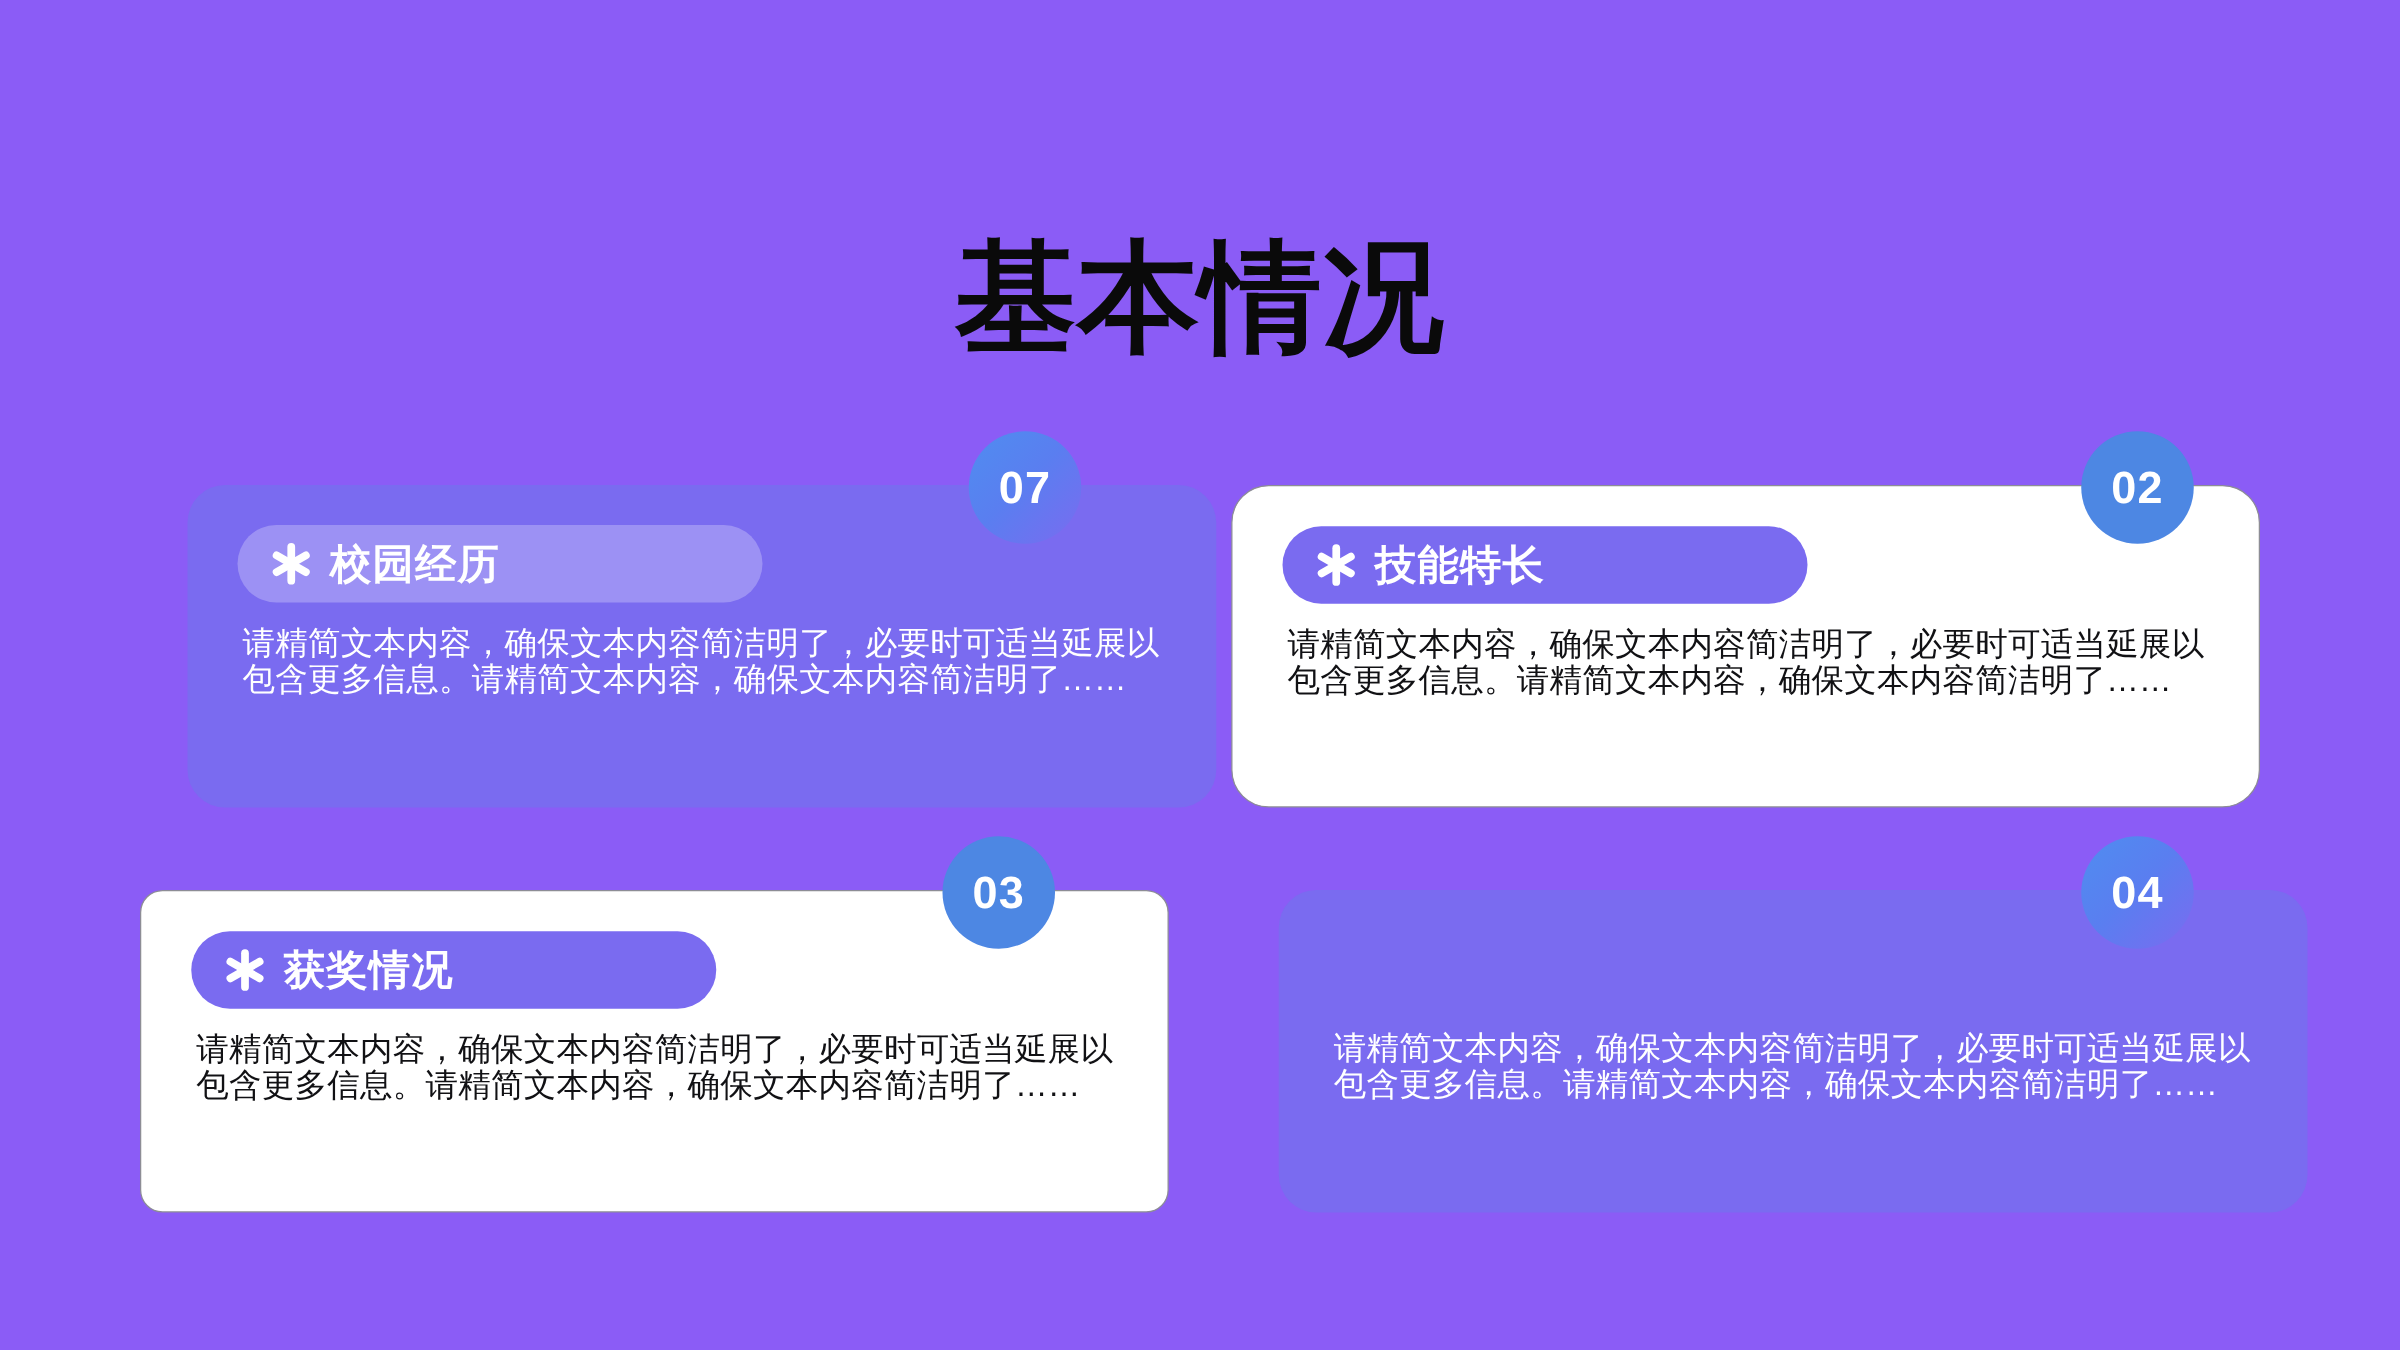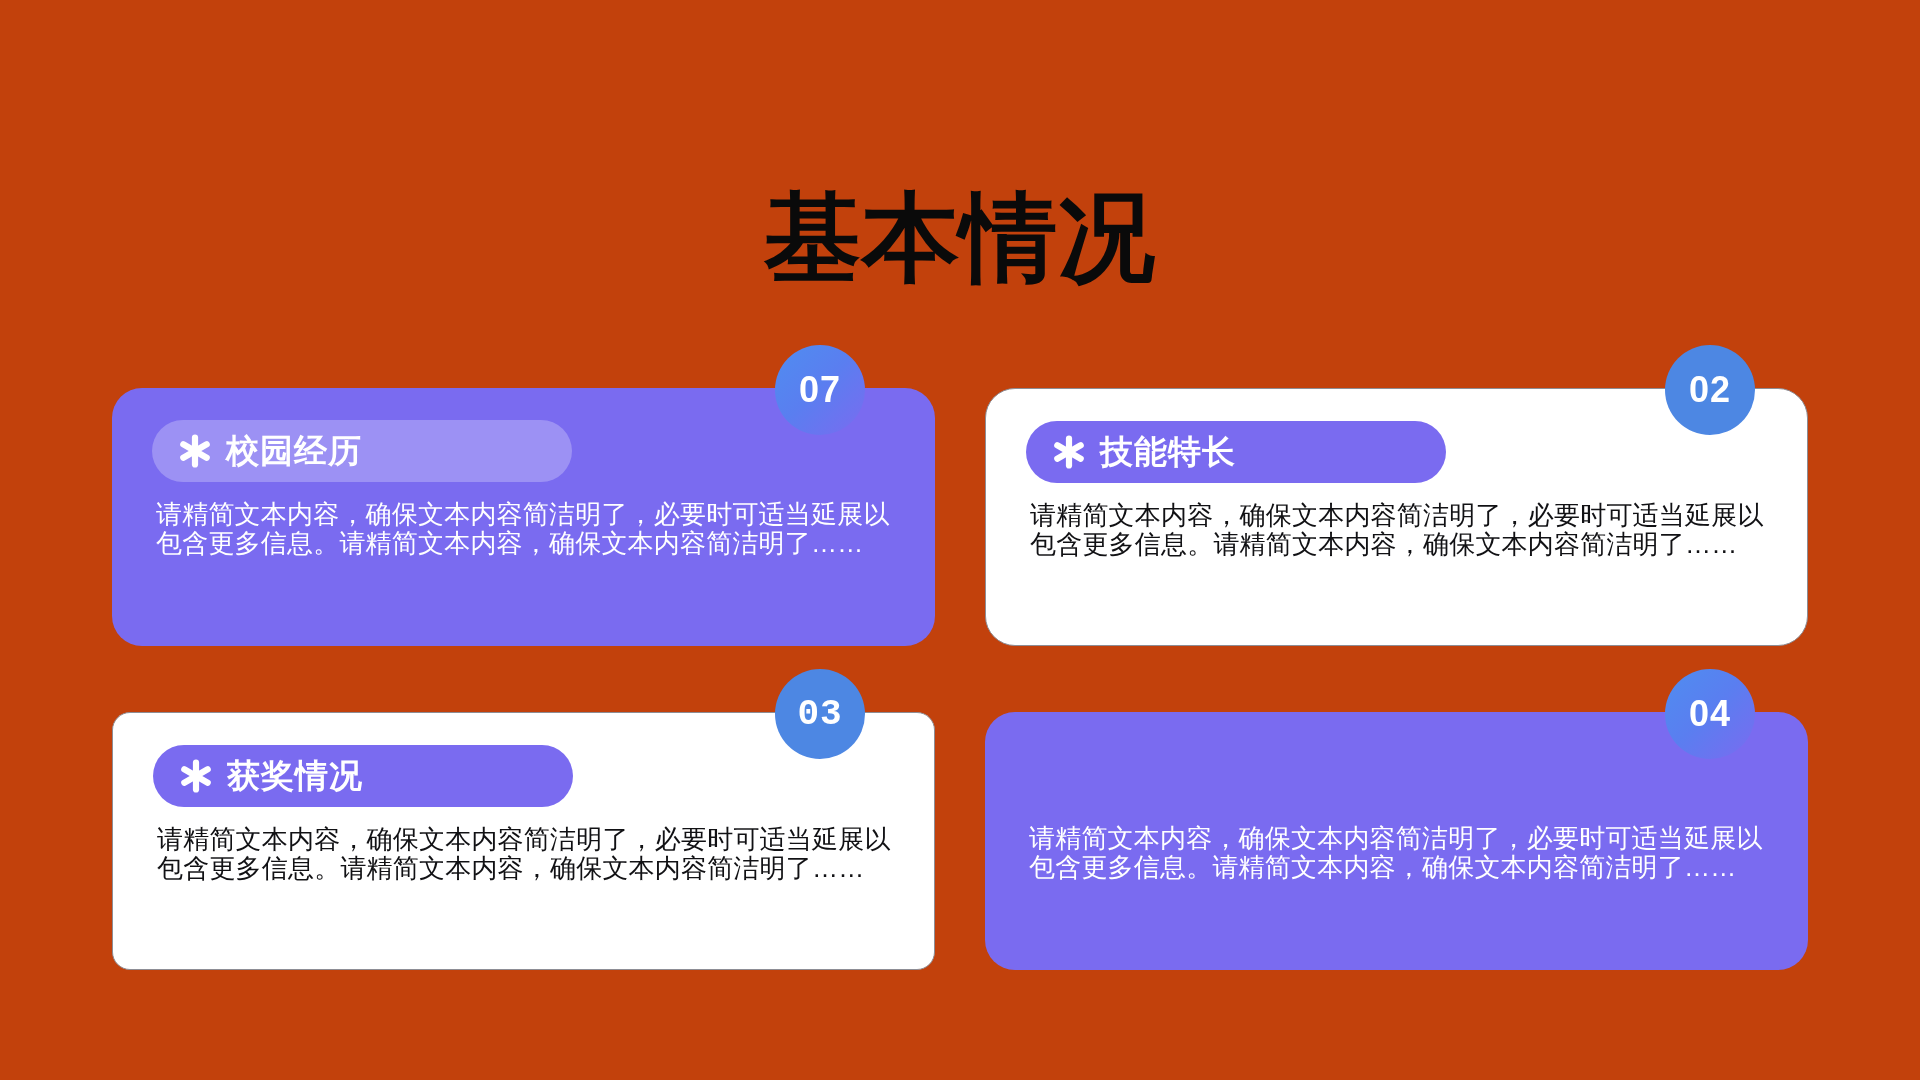--- a/index.html
+++ b/index.html
@@ -11,21 +11,21 @@
     width: 1920px;
     height: 1080px;
     font-family: "Liberation Sans", "DejaVu Sans", sans-serif;
     overflow: hidden;
   }
 
   #slide {
     position: relative;
     width: 1920px;
     height: 1080px;
-    background: #c2410c;
+    background: #8b5cf6;
   }
 
   
   #page-title {
     position: absolute;
     left: 0;
     top: 178px;
     width: 1920px;
     text-align: center;
     font-size: 97px;
@@ -53,20 +53,21 @@
     box-sizing: border-box;
   }
   .card.pos-0 { left: 0;     top: 0;   }
   .card.pos-1 { left: 873px; top: 0;   }
   .card.pos-2 { left: 0;     top: 324px; border-radius: 18px; }
   .card.pos-3 { left: 873px; top: 324px; }
 
   .card.filled {
     background: #7a6bf0;
     border: none;
+    margin-left: 38px;
   }
   .card.outlined {
     background: #ffffff;
     border: 1.6px solid #8d8d95;
     padding-left: 36px;
   }
 
   
   .card-header {
     position: absolute;
@@ -136,23 +137,22 @@
   }
   .badge.b0 {
     left: 663px; top: -43px;
     background: linear-gradient(135deg, #4f8df0 0%, #5a7ef0 48%, #7a6bf0 100%);
   }
   .badge.b1 {
     left: 1553px; top: -43px;
     background: #4d87e3;
   }
   .badge.b2 {
-    left: 663px; top: 281px;
+    left: 642px; top: 281px;
     background: #4d87e3;
-    font-family: Liberation Mono, monospace;
   }
   .badge.b3 {
     left: 1553px; top: 281px;
     background: linear-gradient(135deg, #4f8df0 0%, #5a7ef0 48%, #7a6bf0 100%);
   }
 </style>
 </head>
 <body>
 
 <div id="slide">

